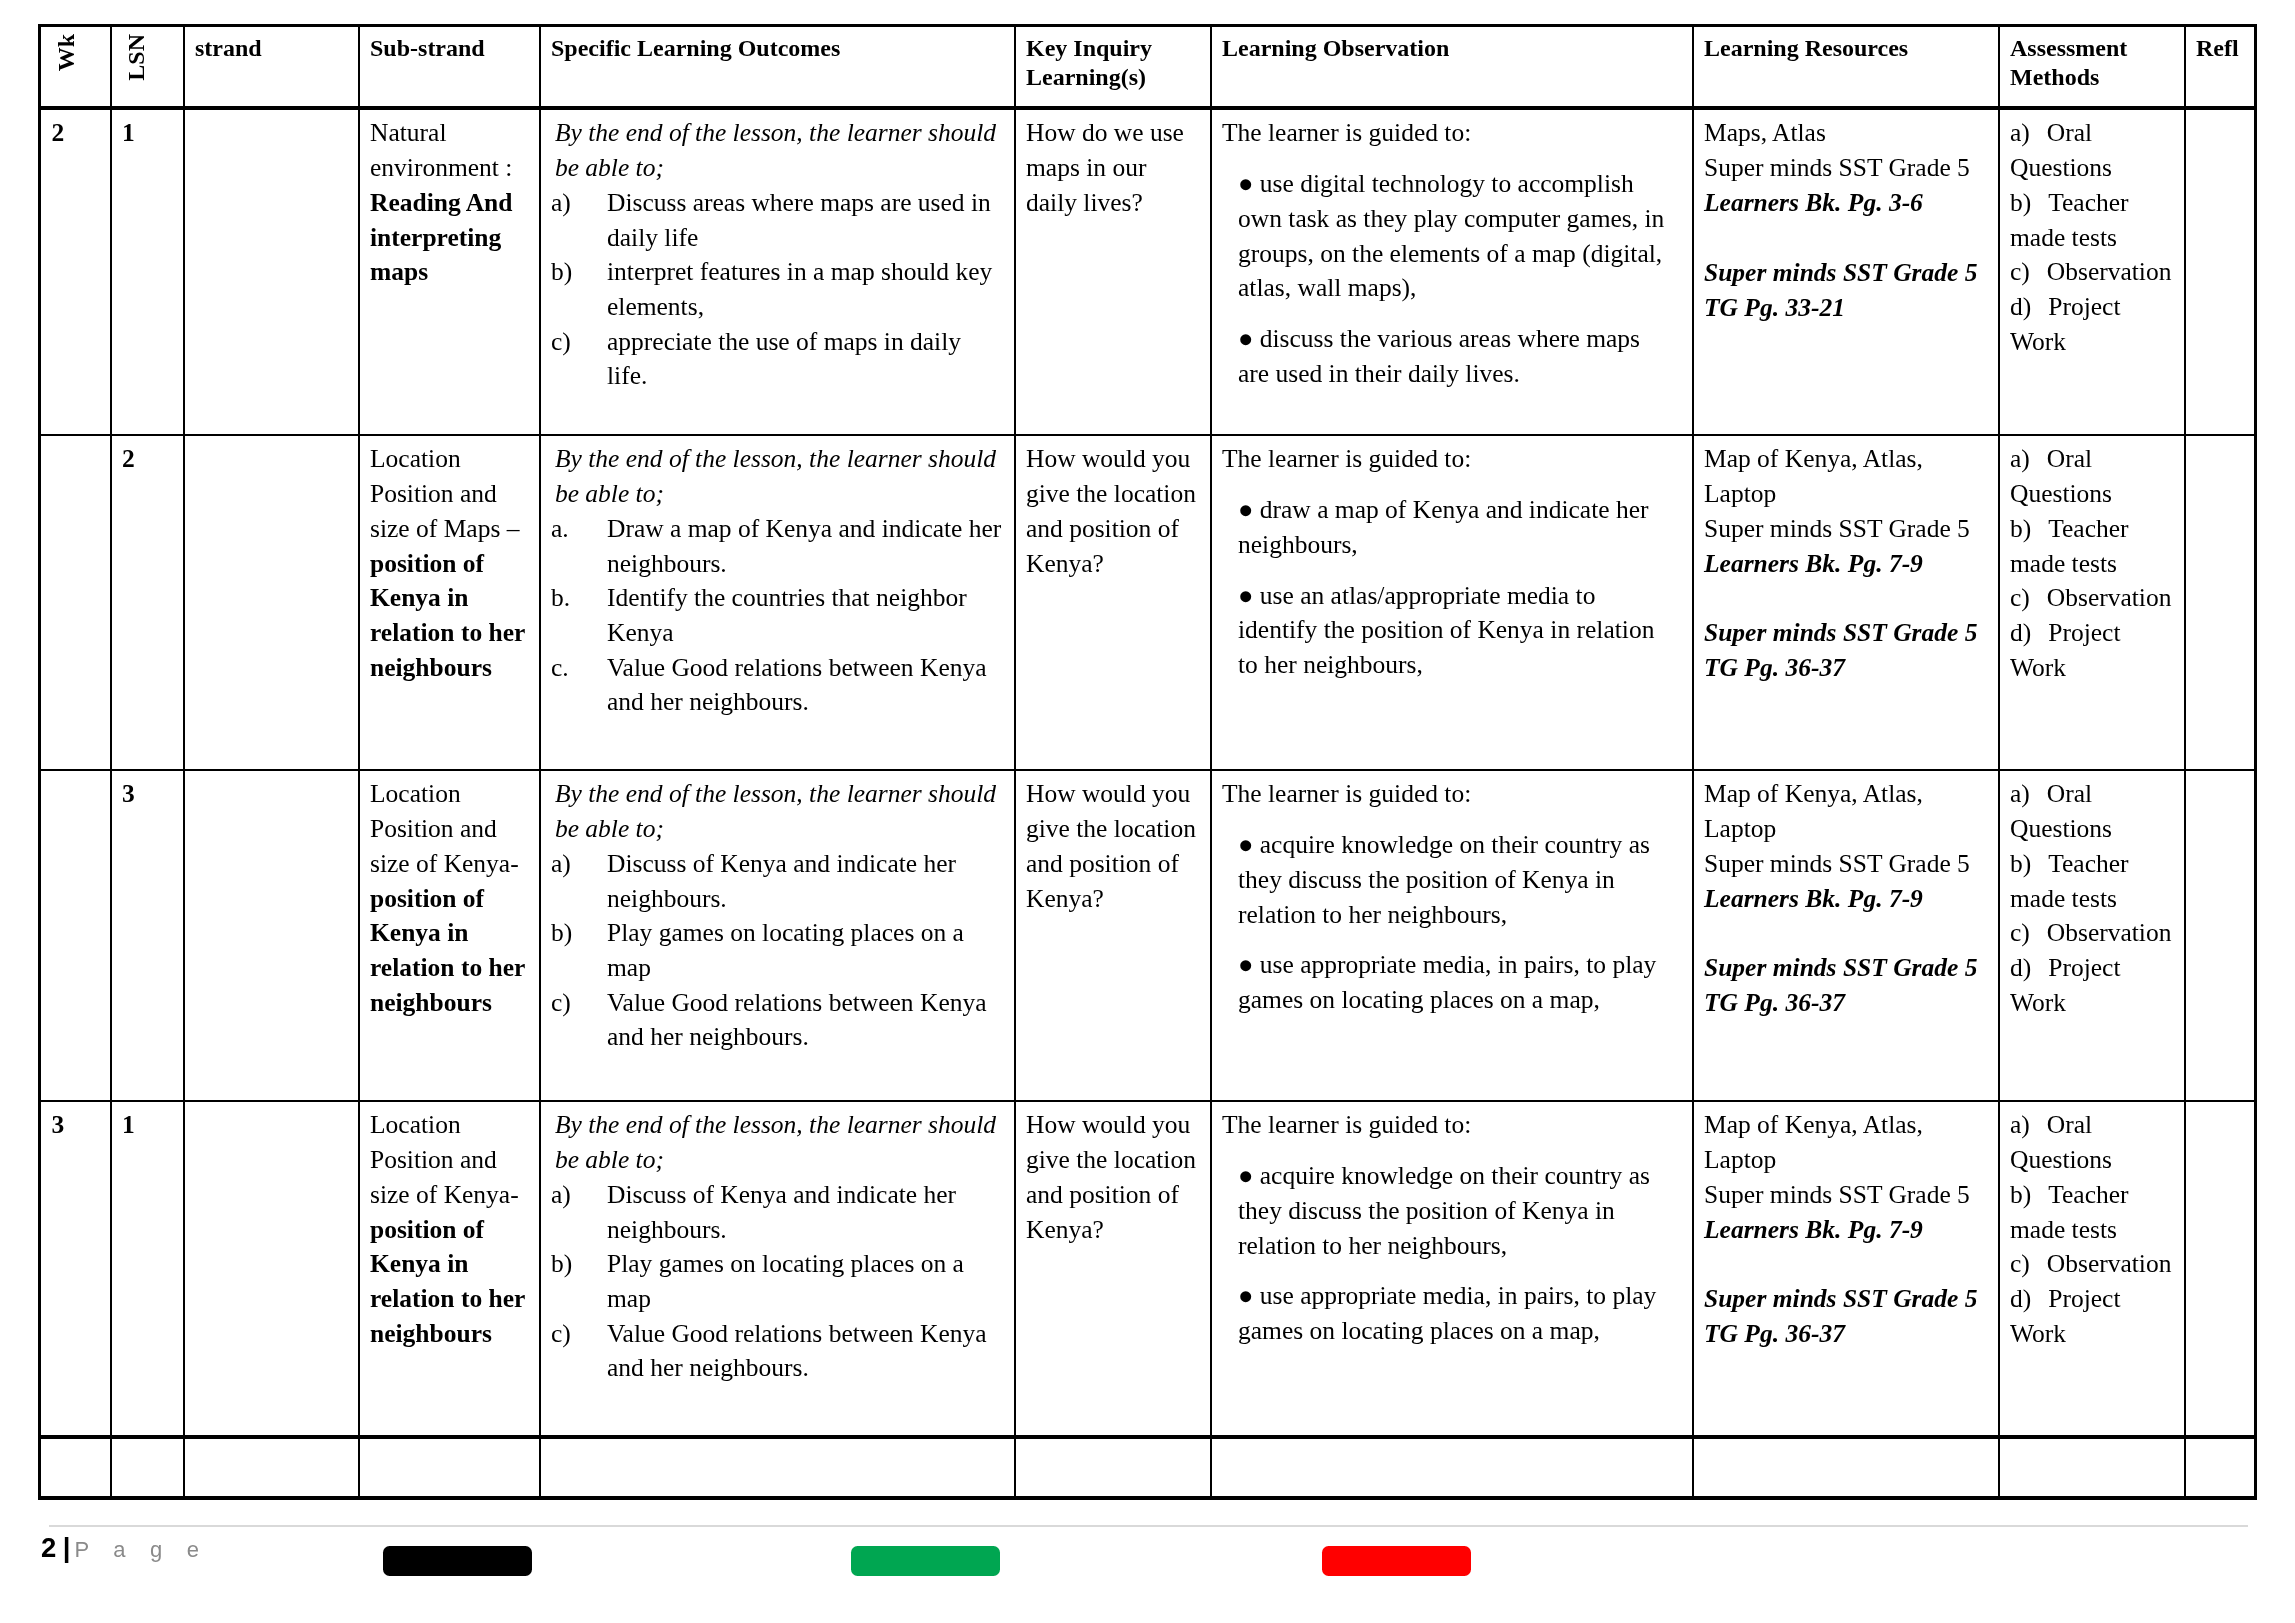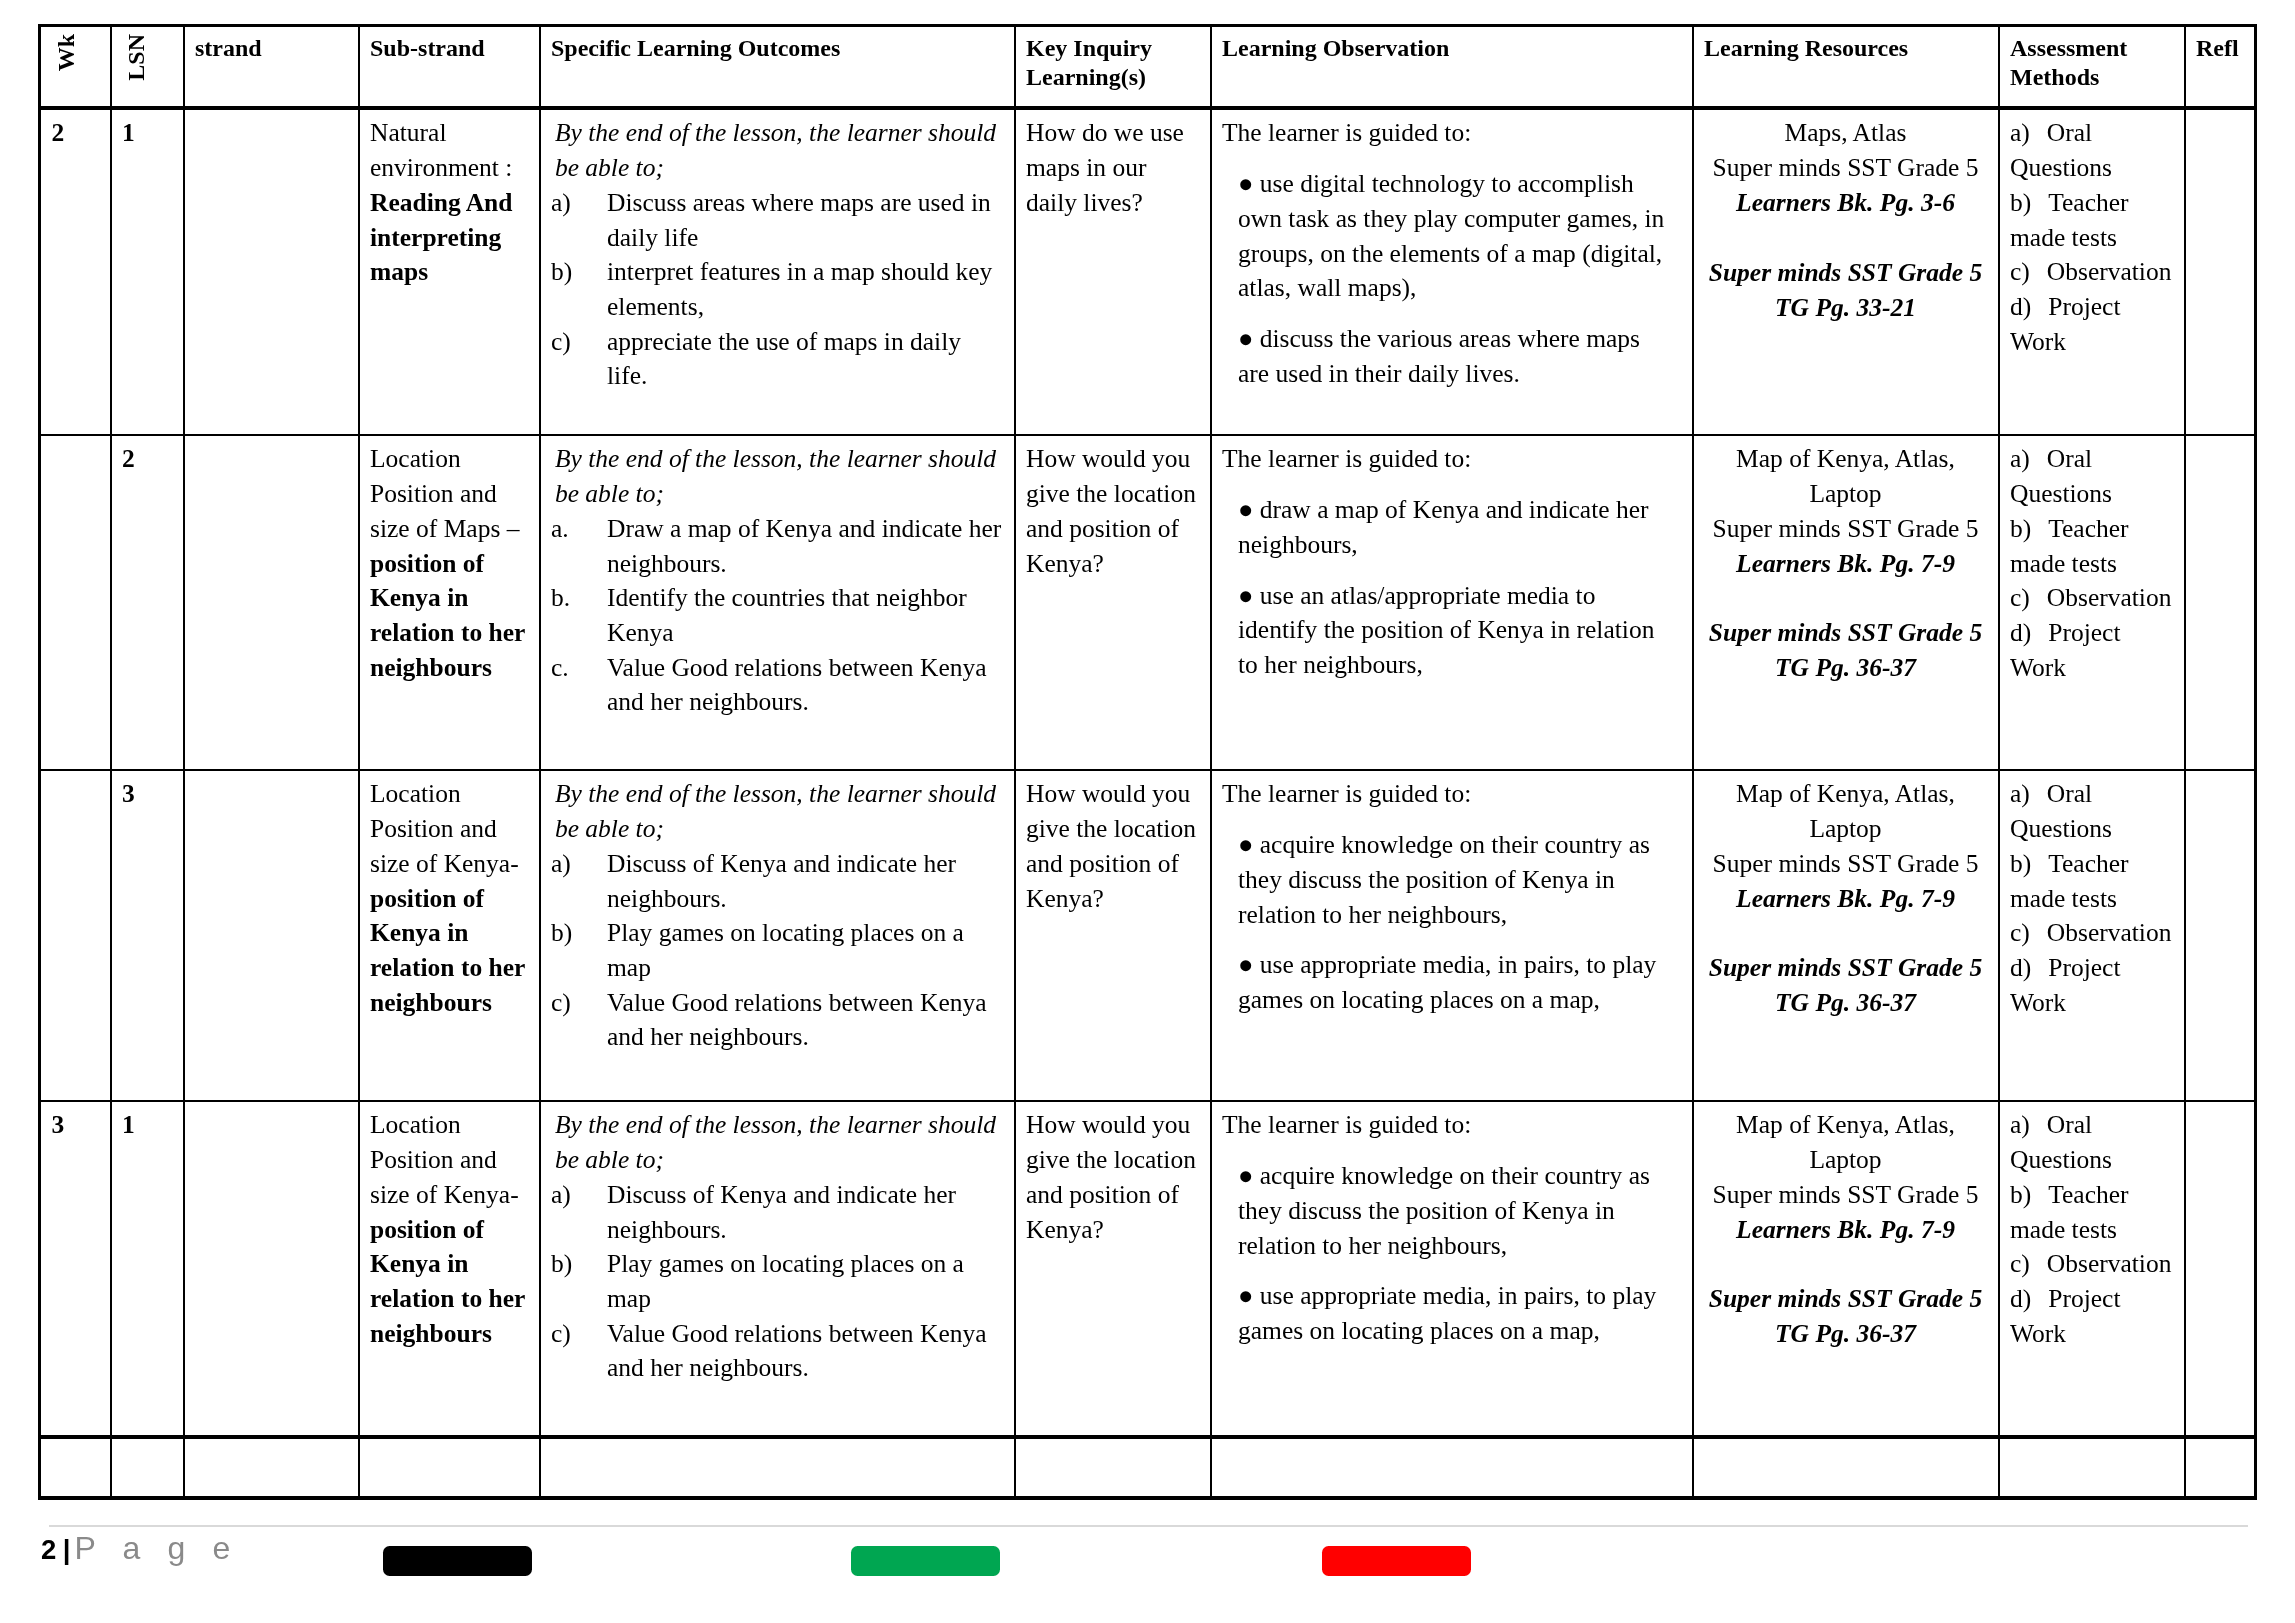--- a/index.html
+++ b/index.html
@@ -30,33 +30,33 @@
   }
   table.scheme td { font-size:25.5px; line-height:1.36; }
   td.wk-cell, td.lsn-cell { font-weight:bold; padding-left:18.3px; }
   .b { font-weight:bold; }
   .i { font-style:italic;font-weight:bold; }
   .intro { padding-left:3.9px;font-style:italic; }
   .o-item { display:flex; align-items:flex-start; }
   .o-item .lbl { flex:0 0 56px; }
   .o-item .txt { flex:1 1 auto; }
   .bullet-par { margin:16px; }
-  .res-line { min-height:35px;text-align:center; }
+  .res-line { min-height:35px; }
   .as-item .lbl { margin-right:17px; }
   tr.bottom-thick td { border-bottom:4.6px solid #000; }
 
   
   .footer-rule { position:absolute; left:49px; top:1525px; width:2199px; height:2px; background:#d9d9d9; }
   .footer-text {
     position:absolute; left:41px; top:1531px; font-family:"Liberation Sans", sans-serif;
     font-size:27.5px; line-height:34px; color:#000; white-space:nowrap;
   }
   .footer-text .num { font-weight:bold; }
   .footer-text .sep { font-weight:bold; padding:0 3.9px 0 6.5px; }
-  .footer-text .pg  { color:#8a8a8a; letter-spacing:9.2px; font-size:32px; }
+  .footer-text .pg  { color:#8a8a8a; letter-spacing:9.2px; font-size:22px; }
   .fbar { position:absolute; top:1546px; width:149px; height:30px; border-radius:6.5px; }
 </style>
 </head>
 <body>
 
 <div class="page">
 
   <table class="scheme">
     <colgroup>
         <col style="width: 71px;">

